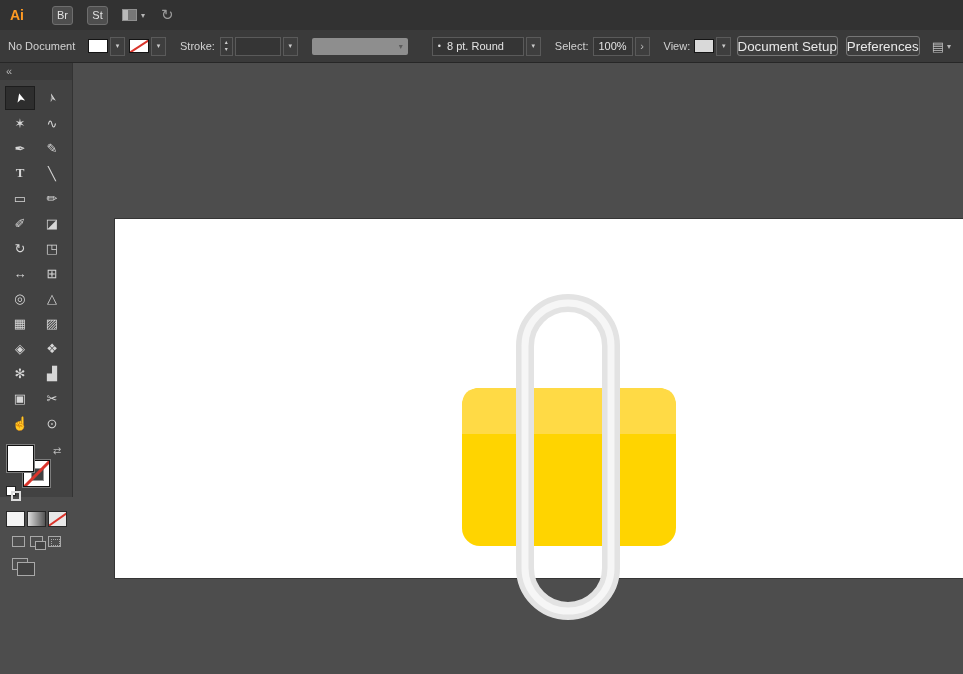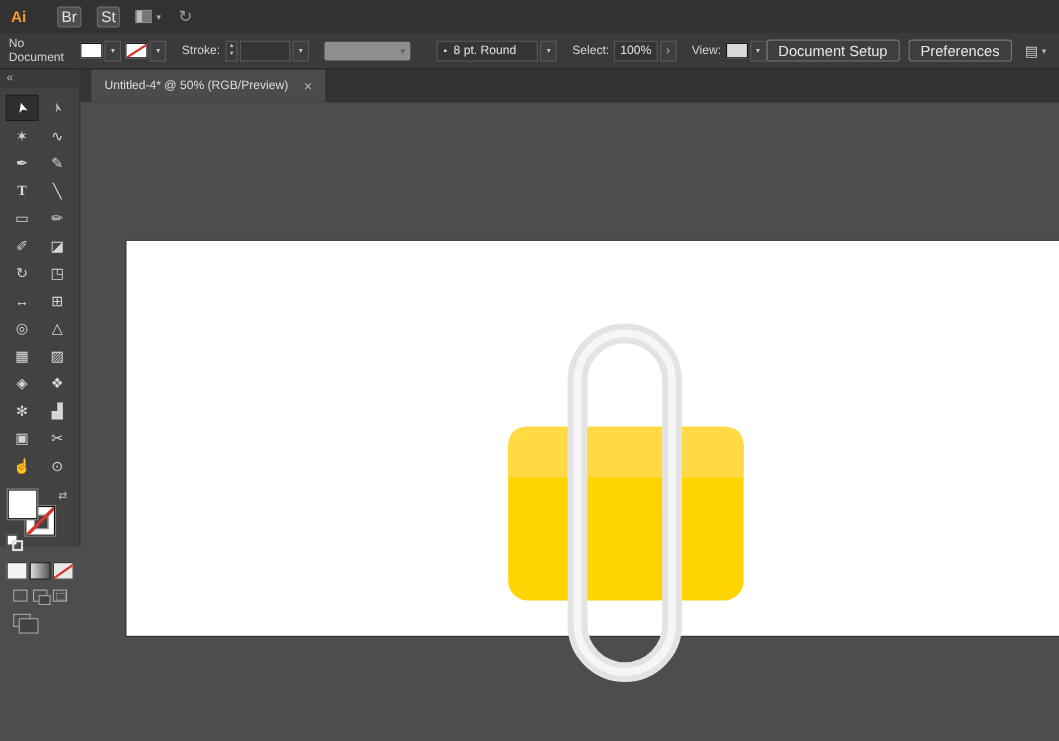--- a/index.html
+++ b/index.html
@@ -6,21 +6,21 @@
   html,body{width:963px;height:674px;overflow:hidden}
   body{font-family:"Liberation Sans",sans-serif;background:#4d4d4d;cursor:default;-webkit-user-select:none;user-select:none}
   .app{position:relative;width:963px;height:497px}
 
   
   .menubar{position:absolute;left:0;top:0;width:100%;height:30px;background:#323232;display:flex;align-items:center;color:#c9c9c9;font-size:12.5px;z-index:10}
   .logo{width:34px;height:30px;display:flex;align-items:center;justify-content:center;color:#ff9a23;font-weight:bold;font-size:14px}
   .menus{display:flex;align-items:center}
   .menu{padding:0 11px;line-height:30px}
   .mb-right{display:flex;align-items:center;margin-left:18px}
-  .badge{min-width:21px;height:19px;padding:0 3px;background:#4e4e4e;border:1px solid #6e6e6e;border-radius:3px;font-size:14px;display:flex;align-items:center;justify-content:center;color:#e2e2e2;margin-right:14px}
+  .badge{min-width:21px;height:19px;padding:0 3px;background:#4e4e4e;border:1px solid #6e6e6e;border-radius:3px;font-size:11px;display:flex;align-items:center;justify-content:center;color:#e2e2e2;margin-right:14px}
   .ws{display:flex;align-items:center;margin-right:16px}
   .ws-icon{width:15px;height:12px;background:linear-gradient(to right,#b9b9b9 40%,#777 40%);border:1px solid #909090;margin-right:4px}
   .chev-sm{font-size:8px;color:#b5b5b5}
   .sync{color:#9a9a9a;font-size:15px}
 
   
   .controlbar{position:absolute;left:0;top:30px;width:100%;height:33px;background:#3a3a3a;border-bottom:1px solid #272727;display:flex;align-items:center;font-size:11px;color:#d2d2d2;padding:0 8px;z-index:9}
   .status{width:76px}
   .swcombo{display:flex;align-items:center;margin-left:4px}
   .sw{width:20px;height:14px;background:#fff;border:1px solid #141414;position:relative}
@@ -30,21 +30,21 @@
   .chev{width:15px;height:19px;margin-left:2px;border:1px solid #5a5a5a;background:#3e3e3e;display:flex;align-items:center;justify-content:center;font-size:7px;color:#ccc}
   .chev.r{font-size:11px;color:#bbb}
   .lbl{margin-left:14px;}
   .stepper{width:13px;height:19px;border:1px solid #5a5a5a;display:flex;flex-direction:column;align-items:center;justify-content:center;font-size:6px;line-height:7px;color:#ccc;margin-left:5px}
   .field{height:19px;border:1px solid #5a5a5a;background:#353535;display:flex;align-items:center;padding:0 5px;color:#e3e3e3}
   .f-stroke{width:46px;margin-left:2px}
   .brush-disabled{width:96px;height:17px;background:#8e8e8e;border-radius:2px;margin-left:14px;display:flex;align-items:center;justify-content:flex-end;padding-right:5px;color:#5c5c5c;font-size:8px}
   .f-brushdef{width:92px;margin-left:12px}
   .f-brushdef .bullet{margin-right:6px;font-size:9px}
   .f-opacity{width:40px;margin-left:4px}
-  .btn{height:20px;padding:0 10px;border:1px solid #767676;border-radius:3px;background:#3e3e3e;color:#e8e8e8;display:flex;align-items:center;margin-left:8px;white-space:nowrap}
+  .btn{height:20px;padding:0 0;border:1px solid #767676;border-radius:3px;background:#3e3e3e;color:#e8e8e8;display:flex;align-items:center;margin-left:8px;white-space:nowrap}
   .btn-docsetup{margin-left:auto}
   .align-ctl{display:flex;align-items:center;margin:0 4px 0 12px;color:#c0c0c0}
   .align-ctl .ic{font-size:13px;margin-right:3px}
 
   
   .tabbar{position:absolute;left:73px;top:63px;right:0;height:30px;background:#333;z-index:5}
   .tab{position:absolute;left:10px;top:0;height:30px;background:#4b4b4b;display:flex;align-items:center;padding:0 12px;font-size:11px;color:#dcdcdc;border-right:1px solid #262626}
   .tab-close{margin-left:14px;color:#b5b5b5;font-size:13px}
 
   
@@ -150,26 +150,20 @@
 
     <button class="btn btn-docsetup" data-name="document-setup-button">Document Setup</button>
     <button class="btn" data-name="preferences-button">Preferences</button>
 
     <span class="align-ctl" data-name="align-options">
       <span class="ic" data-name="align-icon">▤</span>
       <span class="chev-sm" data-name="chevron-down-icon">▾</span>
     </span>
   </div>
 
-  <div class="tabbar" data-name="document-tab-bar">
-    <div class="tab" data-name="document-tab">
-      <span data-name="document-tab-title">Untitled-4* @ 50% (RGB/Preview)</span>
-      <span class="tab-close" data-name="close-icon">×</span>
-    </div>
-  </div>
 
   <aside class="toolpanel" data-name="tools-panel">
     <div class="collapse" data-name="collapse-tools-button">«</div>
     <div id="tool-grid" data-name="tool-grid">
         <div class="tool selected" data-name="selection-tool">
           <span class="g" data-name="selection-tool-icon">➤</span>
         </div>
         <div class="tool" data-name="direct-selection-tool">
           <span class="g" data-name="direct-selection-tool-icon">➢</span>
         </div>

